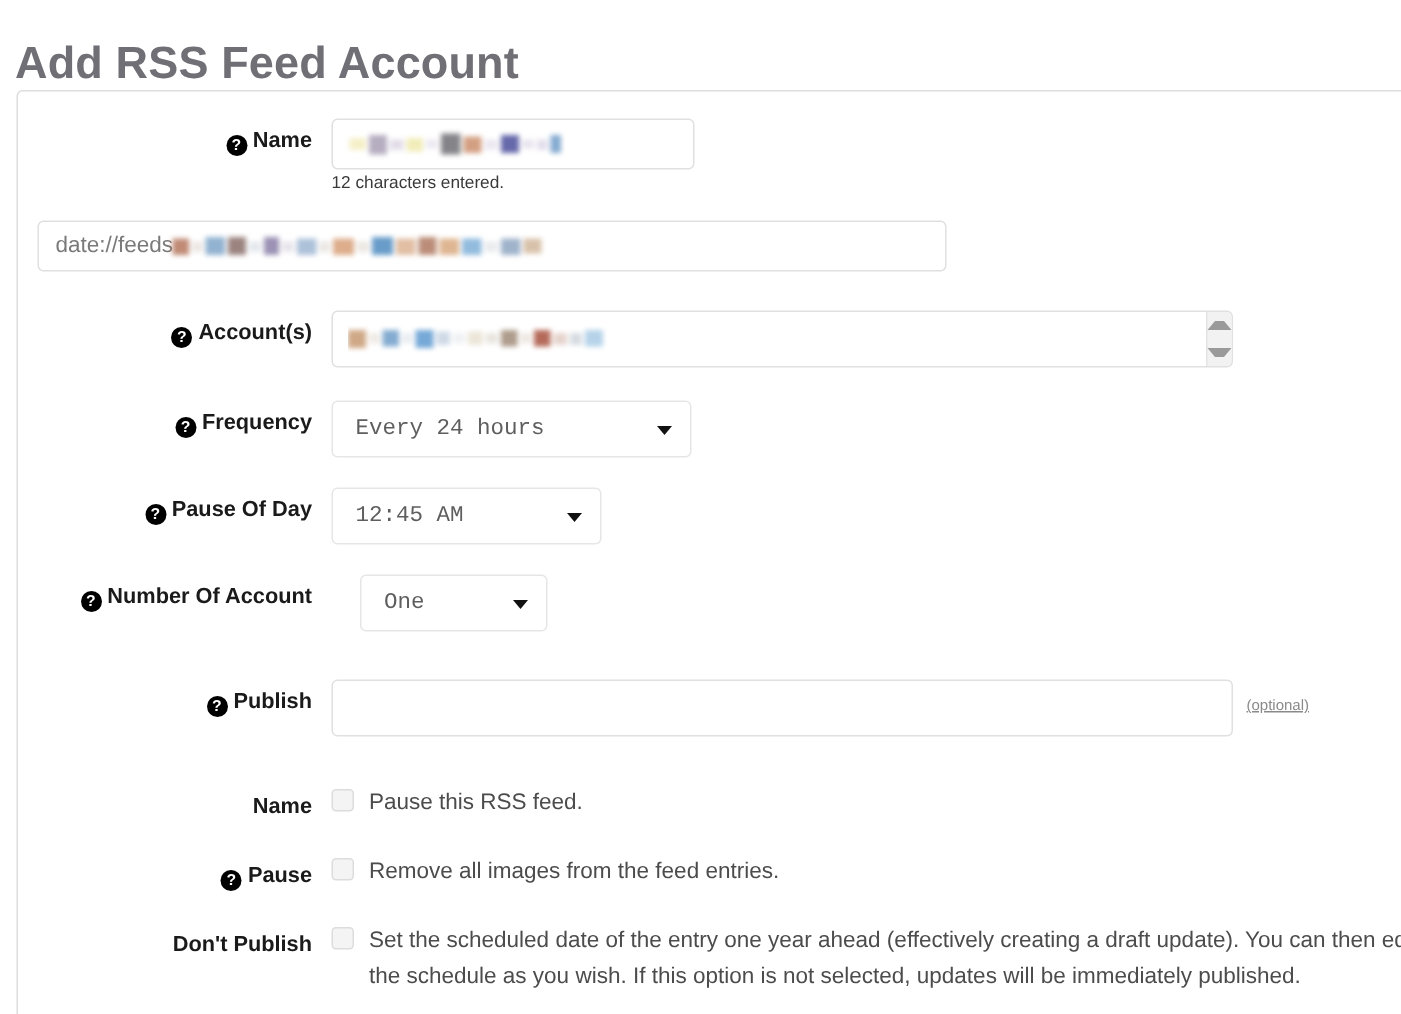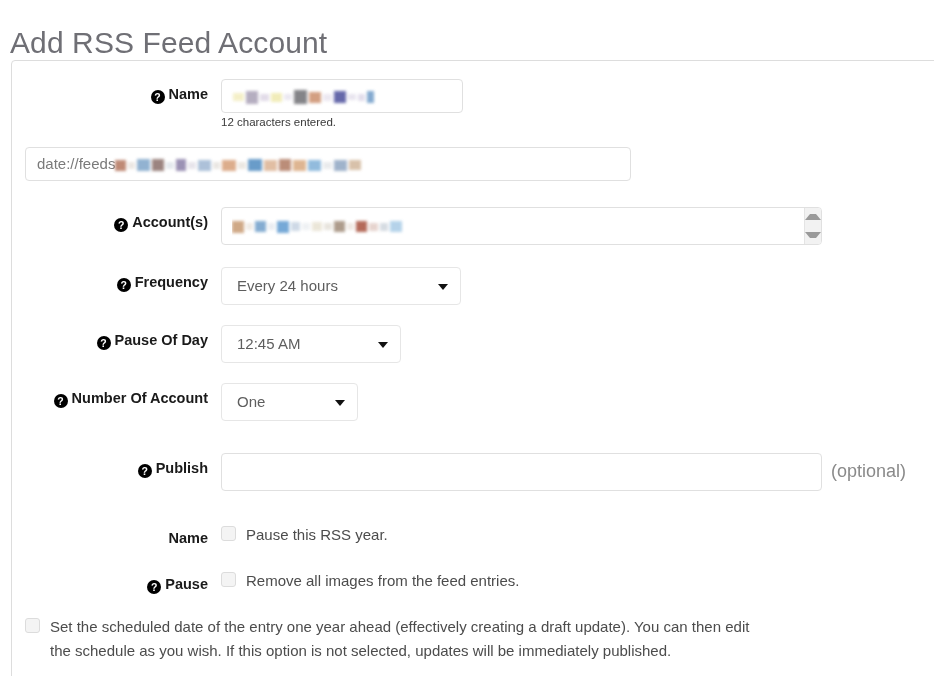--- a/index.html
+++ b/index.html
@@ -15,21 +15,21 @@
   }
 
   .page { position: relative; width: 934px; height: 676px; overflow: hidden; }
 
   
   .page-title {
     position: absolute;
     left: 10px;
     top: 6px;
     font-size: 30px;
-    font-weight: 400;
+    font-weight: 700;
     color: #6f6f75;
     letter-spacing: 0.1px;
     white-space: nowrap;
   }
 
   
   .panel {
     position: absolute;
     left: 11px;
     top: 60px;
@@ -173,36 +173,36 @@
     display: inline-block;
     height: 38px;
     border: 1px solid #e6e6e6;
     border-radius: 4px;
     background: #ffffff;
     font-size: 15px;
     color: #5e5e5e;
     line-height: 36px;
     padding-left: 15px;
     padding-right: 30px;
-    font-family: Liberation Sans, sans-serif;
+    font-family: Liberation Mono, monospace;
     white-space: nowrap;
   }
   .select-arrow {
     position: absolute;
     right: 12px;
     top: 50%;
     margin-top: -2px;
     width: 0; height: 0;
     border-left: 5px solid transparent;
     border-right: 5px solid transparent;
     border-top: 6px solid #111111;
   }
   .sel-frequency { width: 240px; }
   .sel-time      { width: 180px; }
-  .sel-number    { width: 137px; }
+  .sel-number    { width: 125px; margin-left: 19px; }
 
   
   .check-row { display: flex; align-items: flex-start; }
   .checkbox {
     flex: 0 0 auto;
     width: 15px;
     height: 15px;
     border: 1px solid #dcdcdc;
     border-radius: 3px;
     background: #f4f4f4;
@@ -212,25 +212,26 @@
     padding-left: 10px;
     font-size: 15px;
     color: #4c4c4c;
     line-height: 24px;
     font-family: "Liberation Sans", sans-serif;
   }
   .nowrap-clip { white-space: nowrap; }
   .wrap-clip { width: 720px; }
 
   .optional-text {
-    font-size: 18px;
+    font-size: 10px;
     color: #8a8a8a;
     line-height: 36px;
     padding-left: 9px;
     white-space: nowrap;
+    text-decoration: underline;
   }
   .keyword-line { display: flex; align-items: flex-start; }
 </style>
 </head>
 <body>
 
 <div class="page">
 
   <h1 class="page-title">Add RSS Feed Account</h1>
 
@@ -329,38 +330,41 @@
       </div>
     </div>
 
     <div class="form-row" style="top:462px;">
       <div class="row-label">
         <span>Name</span>
       </div>
       <div class="row-field">
         <div class="check-row">
           <span class="checkbox"></span>
-          <span class="check-label nowrap-clip">Pause this RSS year.</span>
+          <span class="check-label nowrap-clip">Pause this RSS feed.</span>
         </div>
       </div>
     </div>
 
     <div class="form-row" style="top:508px;">
       <div class="row-label">
         <span class="help-icon">?</span><span>Pause</span>
       </div>
       <div class="row-field">
         <div class="check-row">
           <span class="checkbox"></span>
           <span class="check-label nowrap-clip">Remove all images from the feed entries.</span>
         </div>
       </div>
     </div>
 
     <div class="form-row" style="top:554px;">
+      <div class="row-label">
+        <span>Don't Publish</span>
+      </div>
       <div class="row-field">
         <div class="check-row">
           <span class="checkbox"></span>
           <span class="check-label wrap-clip">Set the scheduled date of the entry one year ahead (effectively creating a draft update). You can then edit the schedule as you wish. If this option is not selected, updates will be immediately published.</span>
         </div>
       </div>
     </div>
 
   </div>
 </div>

